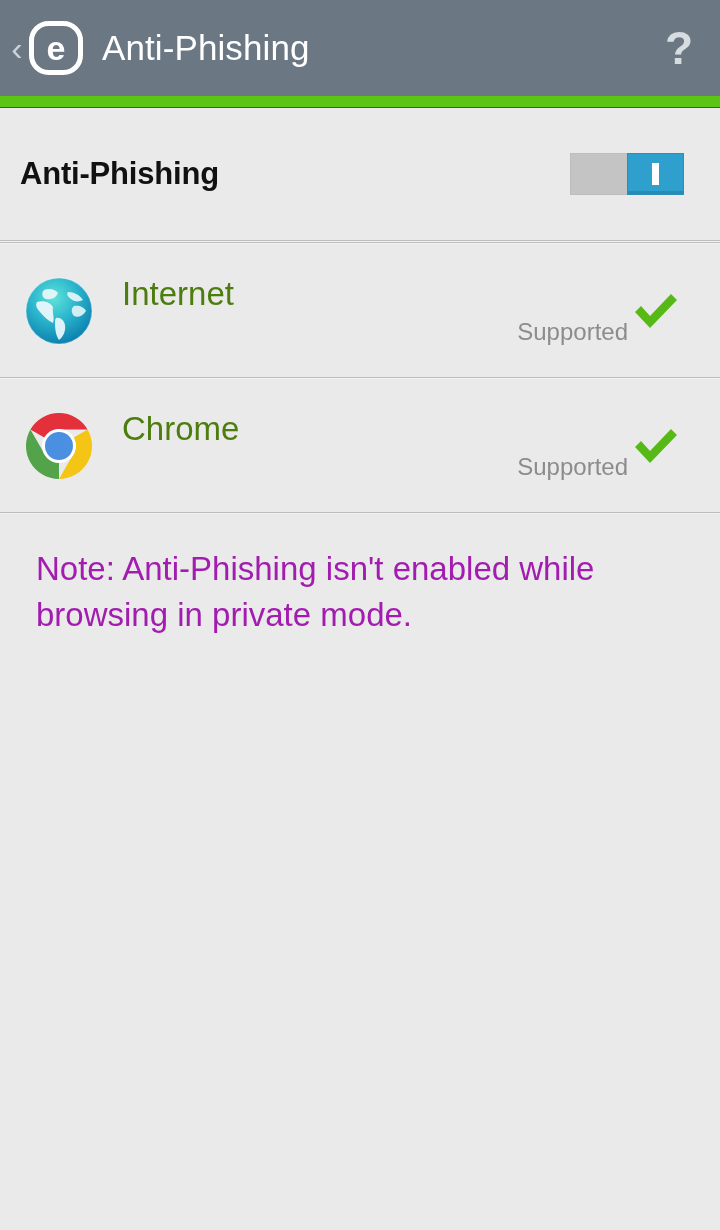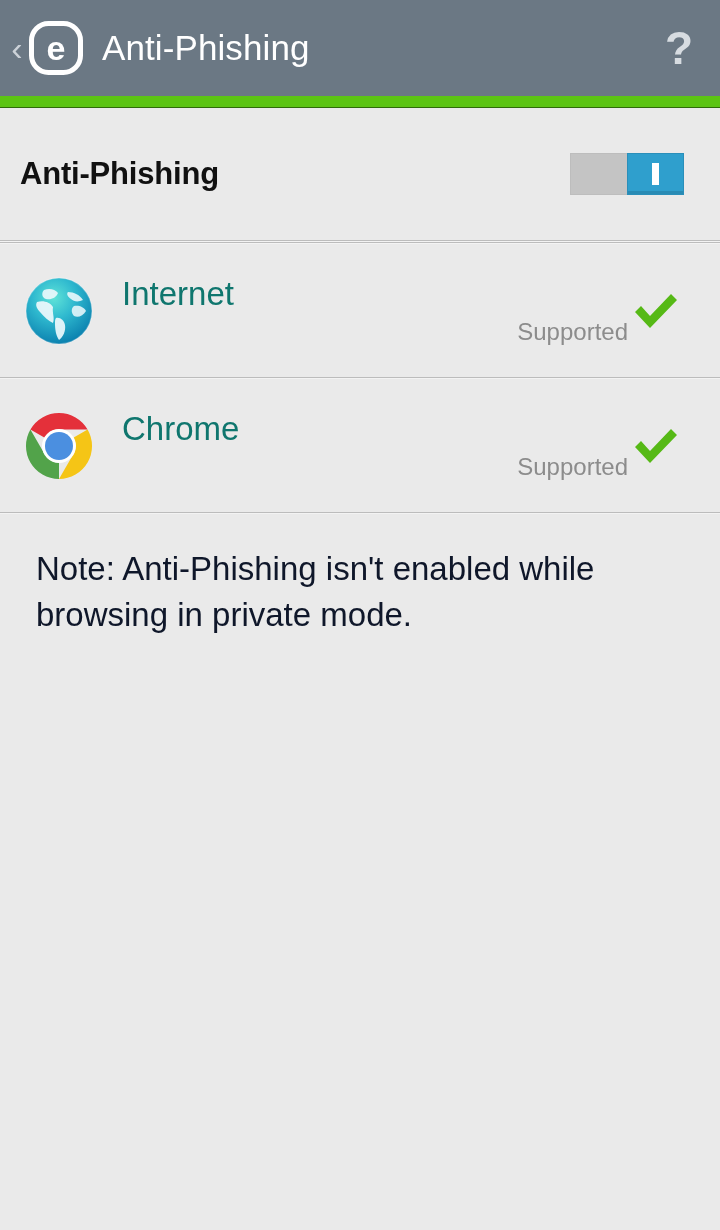--- a/index.html
+++ b/index.html
@@ -174,21 +174,21 @@
 
   .browser-text {
     flex: 1 1 auto;
     margin-left: 24px;
     display: flex;
     flex-direction: column;
     justify-content: center;
   }
   .browser-name {
     font-size: 33px;
-    color: #0f766e;
+    color: #4d7c0f;
     line-height: 40px;
   }
   .browser-status {
     font-size: 24px;
     color: #8c8c8c;
     line-height: 32px;
     margin-top: 2px;
     text-align: right;
   }
 
@@ -199,21 +199,21 @@
     display: flex;
     align-items: center;
     justify-content: center;
   }
 
   
   .note {
     padding: 32px 36px 0 36px;
     font-size: 33px;
     line-height: 46px;
-    color: #0f172a;
+    color: #a21caf;
   }
 
   .filler { flex: 1 1 auto; }
 </style>
 </head>
 <body>
 
 <div id="app">
 
   <div class="header">

